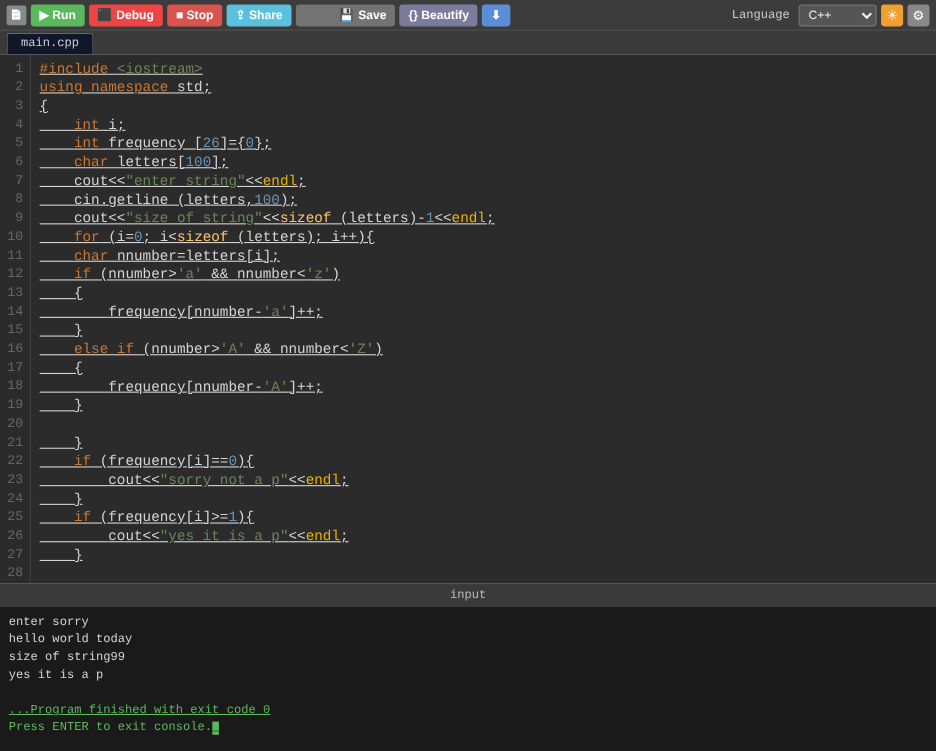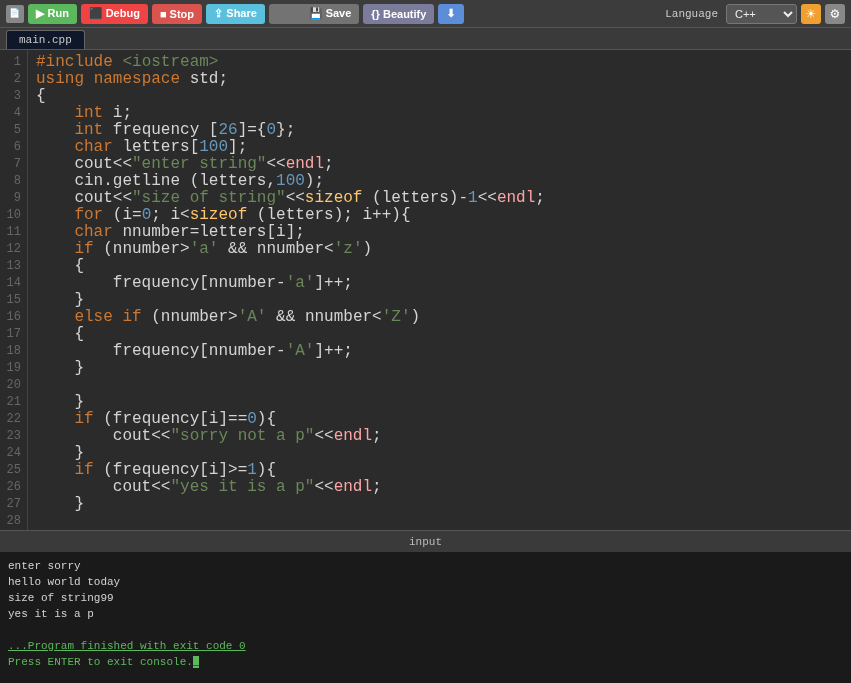--- a/index.html
+++ b/index.html
@@ -55,34 +55,35 @@
     #editor {
       background: #2b2b2b; overflow: hidden;
       height: 480px; display: flex;
     }
     #line-numbers {
       background: #2b2b2b; color: #666; font-size: 12px; line-height: 17px;
       padding: 4px 6px 4px 6px; text-align: right; min-width: 28px;
       border-right: 1px solid #444; user-select: none;
     }
     #code-area {
-      flex: 1; padding: 4px 8px; overflow: auto; font-size: 16px; line-height: 17px;
+      flex: 1; padding: 4px 8px; overflow: auto; font-size: 13px; line-height: 17px;
       color: #d4d4d4;
+      text-decoration: underline;
     }
     .code-line { white-space: pre; height: 17px; }
 
     
     .kw { color: #cc7832; }
     .fn { color: #ffc66d; }        
     .str { color: #6a8759; }       
     .num { color: #6897bb; }
     .inc { color: #cc7832; }
     .header { color: #6a8759; }
     .plain { color: #d4d4d4; }
-    .endl-kw { color: #fca5a5; }
+    .endl-kw { color: #eab308; }
 
     
     #io-panel {
       background: #3a3a3a; border-top: 1px solid #555;
       height: 22px; display: flex; align-items: center; justify-content: center;
     }
     .io-label { color: #bbb; font-size: 11px; text-align: right; }
 
     
     #console {

